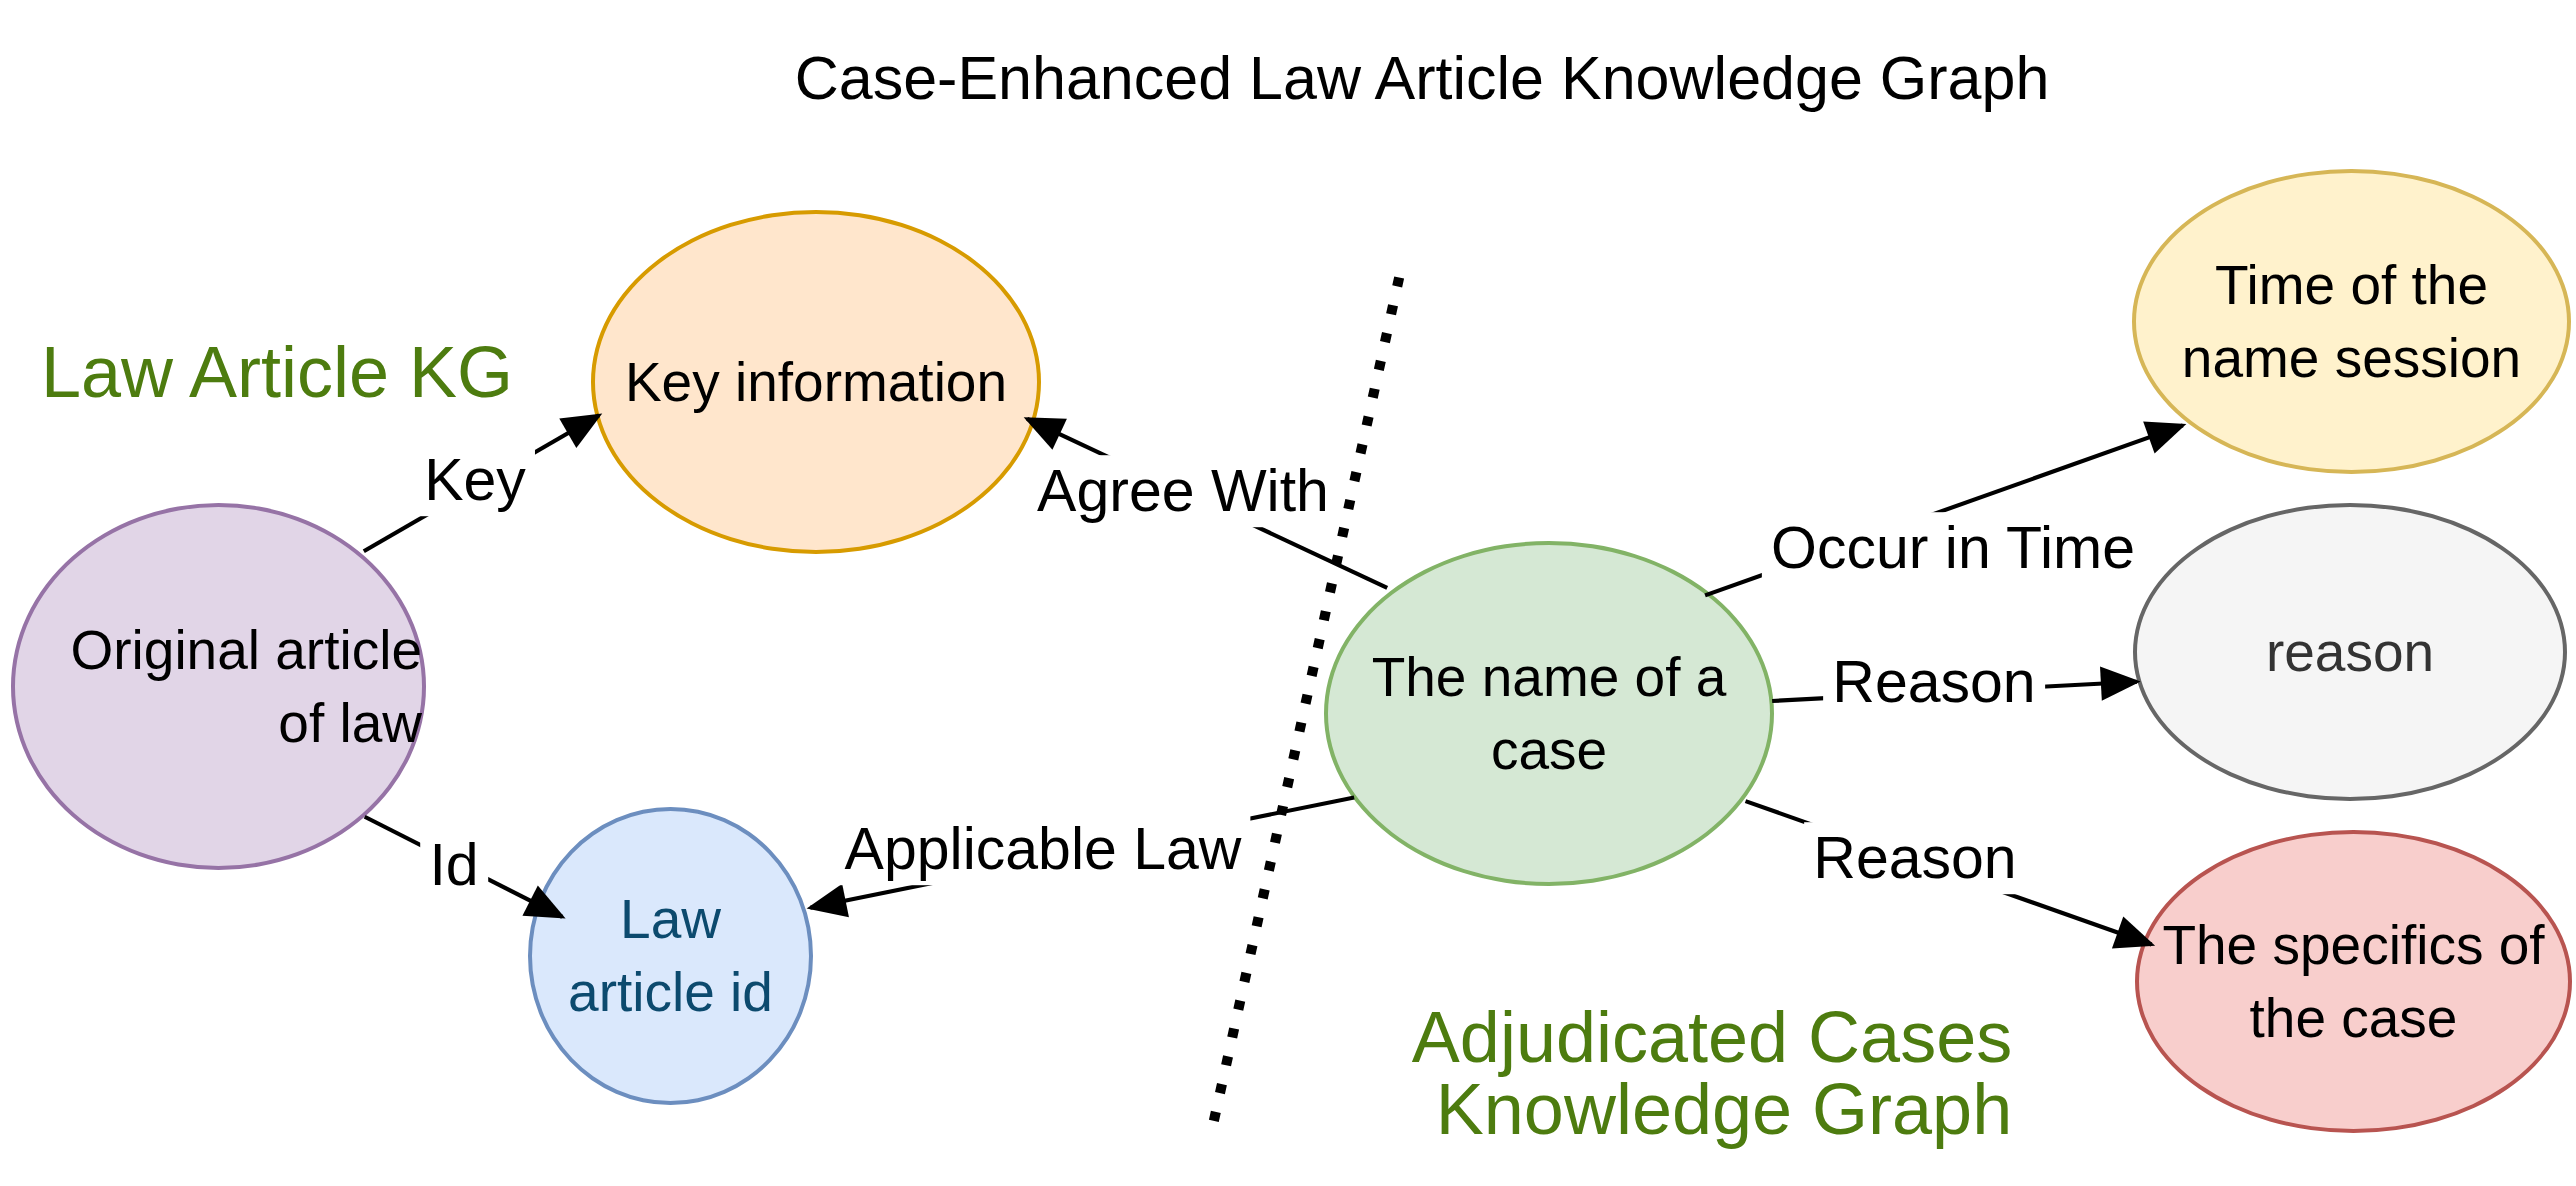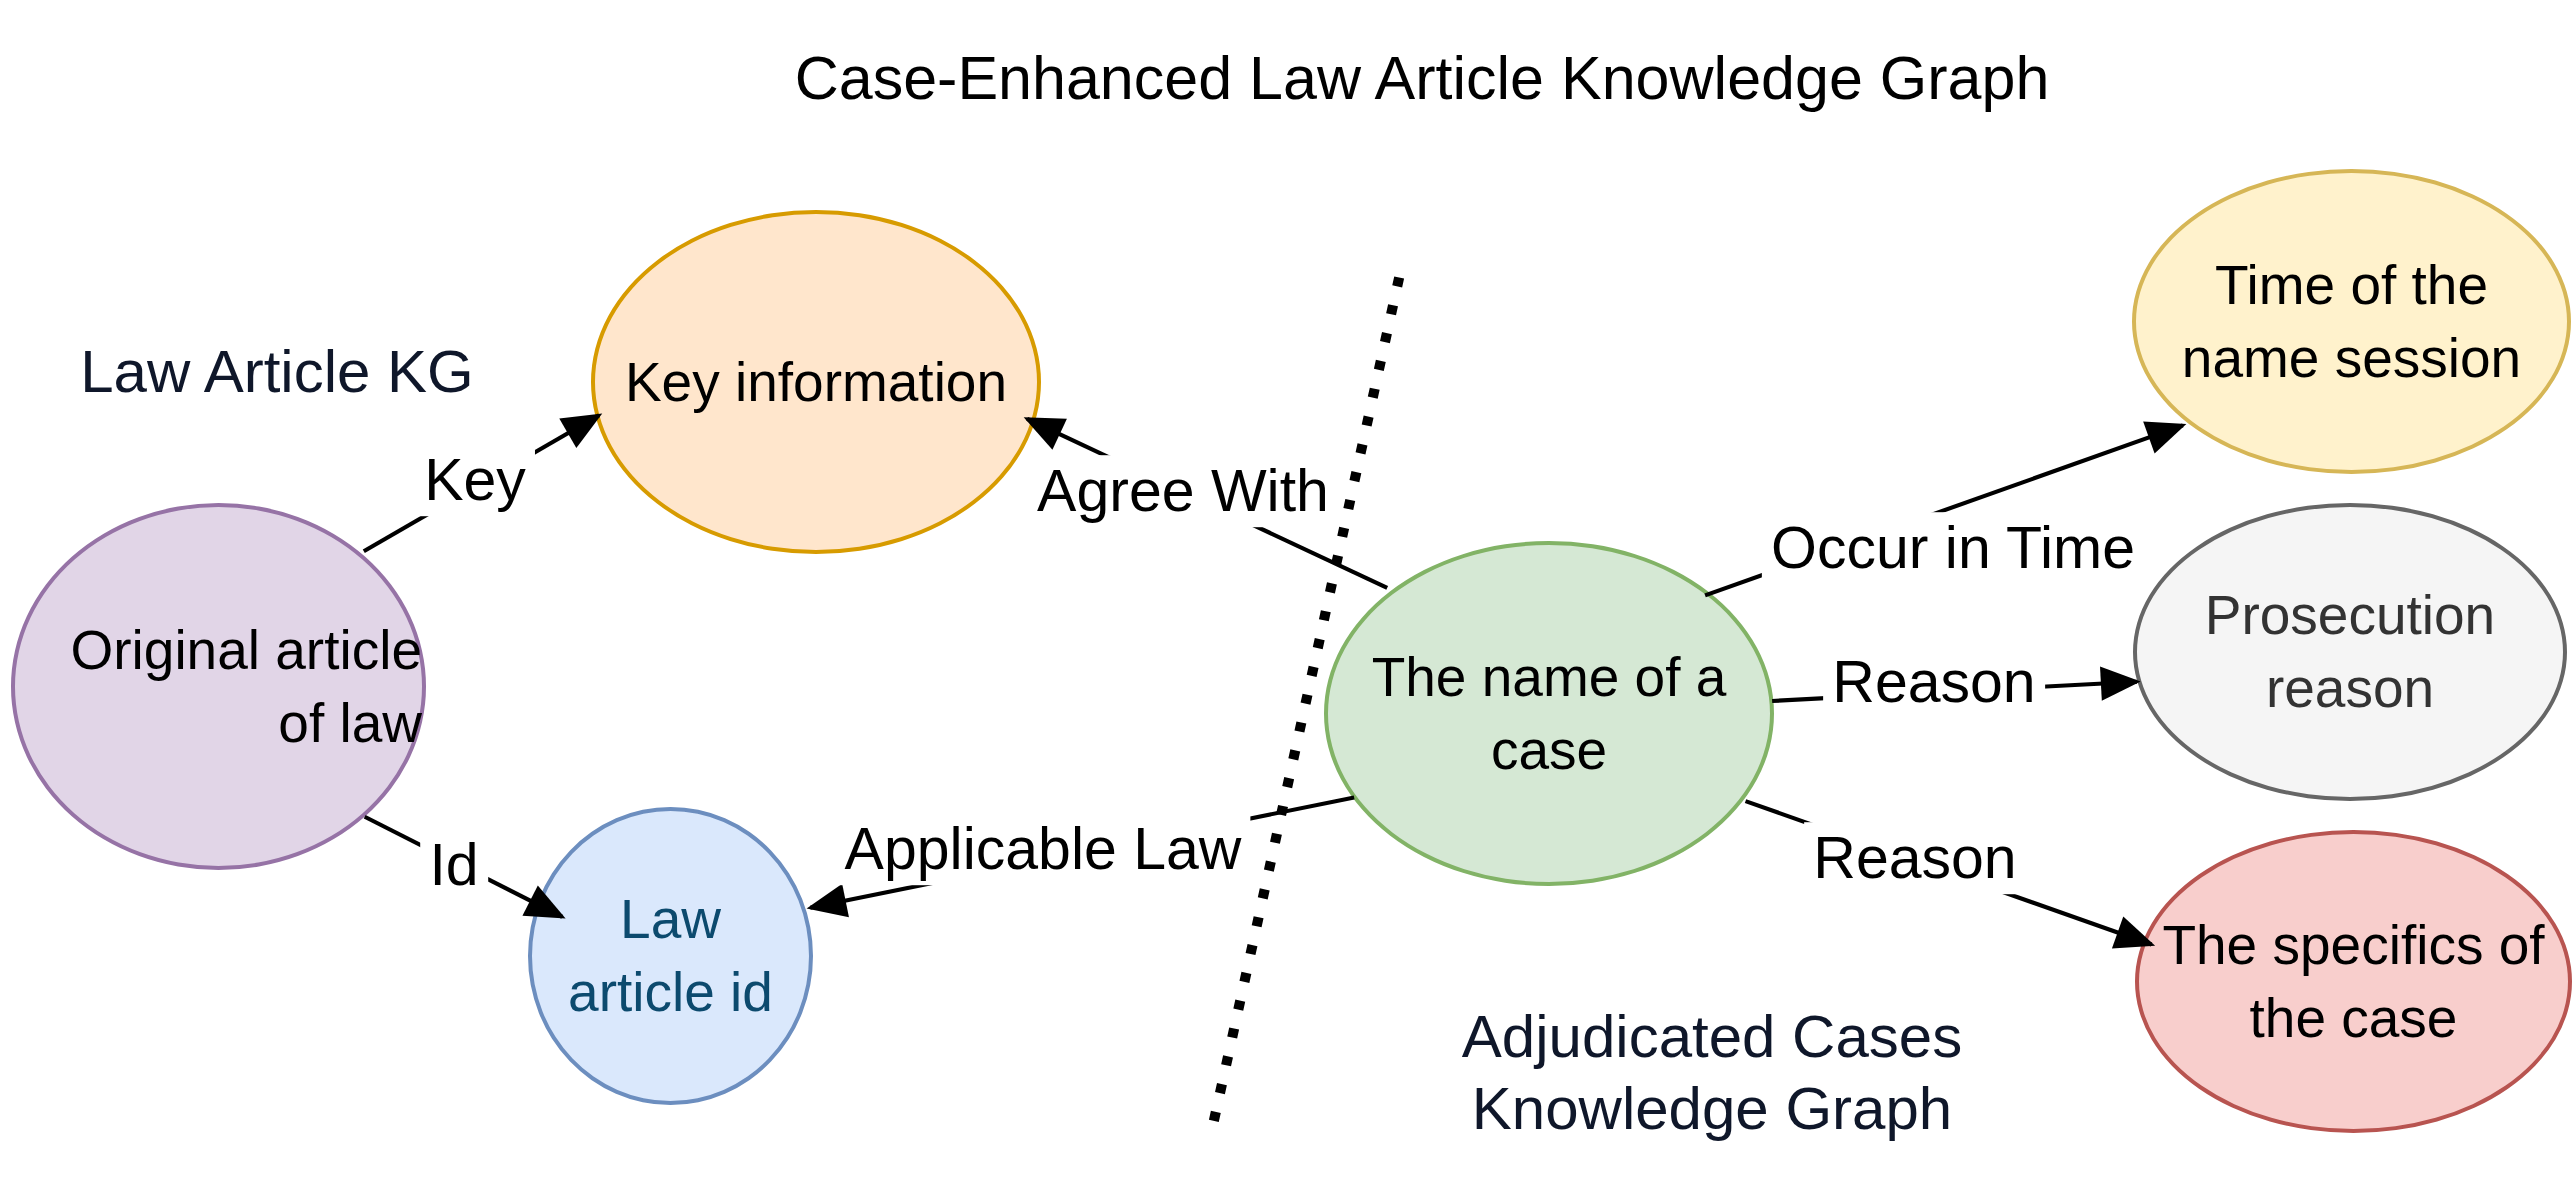--- a/index.html
+++ b/index.html
@@ -43,24 +43,24 @@
     background: #ffffff;
     padding: 1.8px 9.2px;
     font-size: 59px;
     white-space: nowrap;
     color: #000;
     z-index: 3;
   }
   .section-label {
     position: absolute;
     transform: translate(-50%, -50%);
-    font-size: 60px;
+    font-size: 72px;
     line-height: 72px;
-    text-align: center;
-    color: #0f172a;
+    text-align: right;
+    color: #4d7c0f;
     white-space: nowrap;
     z-index: 3;
   }
   .diagram-title {
     position: absolute;
     transform: translate(-50%, -50%);
     font-size: 61px;
     color: #000;
     white-space: nowrap;
     z-index: 3;
@@ -98,21 +98,20 @@
     <span>The name of a</span>
     <span>case</span>
   </div>
 
   <div class="node" style="left: 2132px; top: 169px; width: 439px; height: 305px; background-color: rgb(255, 242, 204); border-color: rgb(214, 182, 86); color: rgb(0, 0, 0);">
     <span>Time of the</span>
     <span>name session</span>
   </div>
 
   <div class="node" style="left: 2133px; top: 503px; width: 434px; height: 298px; background-color: rgb(245, 245, 245); border-color: rgb(102, 102, 102); color: rgb(51, 51, 51);">
-    <span>Prosecution</span>
     <span>reason</span>
   </div>
 
   <div class="node" style="left: 2135px; top: 830px; width: 437px; height: 303px; background-color: rgb(248, 206, 204); border-color: rgb(184, 84, 80); color: rgb(0, 0, 0);">
     <span>The specifics of</span>
     <span>the case</span>
   </div>
 
   <svg id="edges-svg" width="2576" height="1187" viewBox="0 0 2804 1292">
     <defs>

